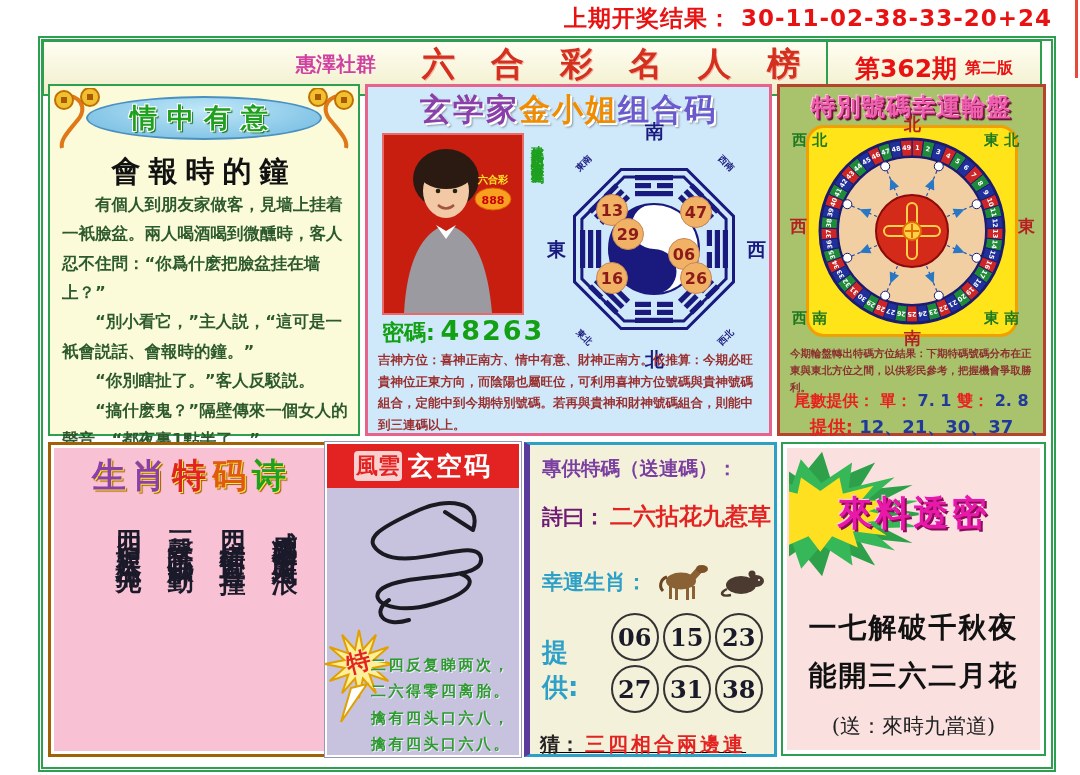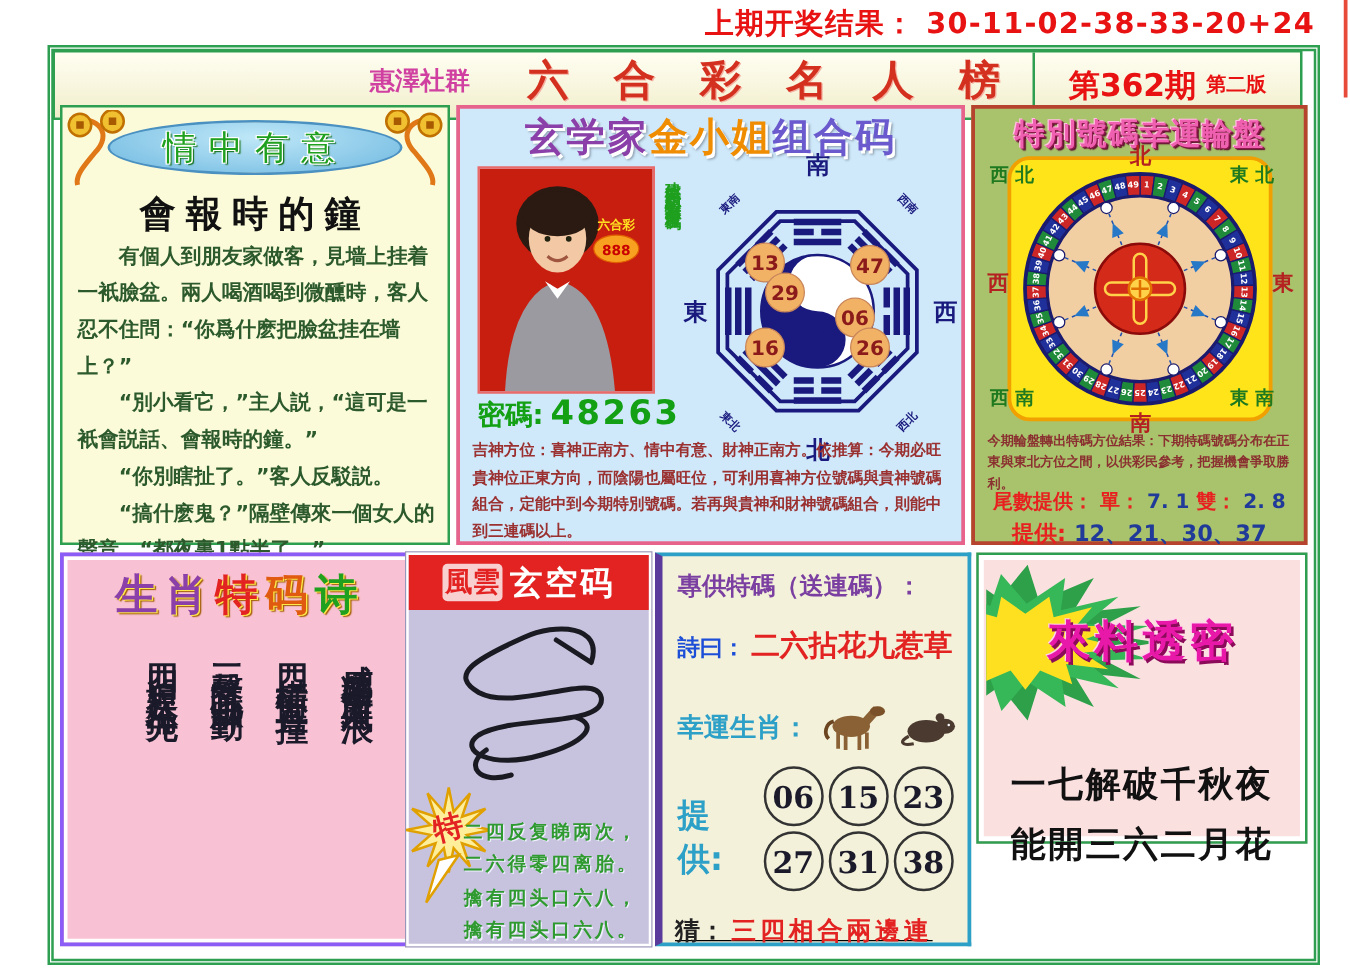--- a/index.html
+++ b/index.html
@@ -26,35 +26,35 @@
   .issue-cell{position:absolute;right:0;top:0;bottom:0;width:212px;border-left:2px solid #2e9e50;
               display:flex;align-items:center;justify-content:center;gap:8px;}
   .issue{color:#e81212;font-weight:bold;font-size:25px;}
   .edition{color:#e81212;font-size:16px;font-weight:bold;}
 
   
   .panel{position:absolute;box-sizing:border-box;}
   .p-story{left:48px;top:84px;width:312px;height:352px;background:#fbfbda;border:2px solid #2e9e50;}
   .p-combo{left:365px;top:84px;width:407px;height:352px;background:#cfe9fa;border:3px solid #e8638c;}
   .p-wheel{left:777px;top:84px;width:269px;height:352px;background:#a9c36c;border:3px solid #b5432e;}
-  .p-poem{left:48px;top:442px;width:288px;height:315px;background:#f9c2d4;border:3px solid #8b5cf6;
+  .p-poem{left:48px;top:442px;width:288px;height:315px;background:#f9c2d4;border:3px solid #a16207;
           box-shadow:inset 0 0 0 3px #fff;}
   .p-xuan{left:325px;top:442px;width:196px;height:315px;background:#c7c3de;border:2px solid #fff;
           box-shadow:0 0 0 1px #9a96b8;}
   .p-spec{left:524px;top:442px;width:253px;height:315px;background:#f4f1da;border:3px solid #2da0c8;
           border-left:6px solid #5a3a9a;}
-  .p-leak{left:781px;top:442px;width:265px;height:233px;background:#fbe0e0;border:2px solid #2e9e50;
+  .p-leak{left:781px;top:442px;width:265px;height:314px;background:#fbe0e0;border:2px solid #2e9e50;
           box-shadow:inset 0 0 0 4px #fff;}
 
   
   .story-deco{position:absolute;left:0;top:2px;width:100%;height:62px;}
   .story-banner{position:absolute;left:50%;top:10px;transform:translateX(-50%);
       width:232px;height:40px;background:radial-gradient(ellipse at 50% 30%,#bfe8f8,#6fb8e0);
       border-radius:50%;border:2px solid #4a90c0;display:flex;align-items:center;justify-content:center;}
-  .story-banner span{color:#1fa01f;font-weight:normal;font-size:27px;letter-spacing:10px;
+  .story-banner span{color:#1fa01f;font-weight:bold;font-size:27px;letter-spacing:10px;
       font-family:"DejaVu Serif",serif;
       text-shadow:1px 1px 0 #fff,-1px -1px 0 #fff,1px -1px 0 #fff,-1px 1px 0 #fff,2px 2px 1px #0a6a0a;}
   .story-title{position:absolute;left:0;right:0;top:66px;text-align:center;color:#111;
       font-weight:bold;font-size:29px;letter-spacing:8px;font-family:"DejaVu Serif",serif;}
   .story-body{position:absolute;left:12px;right:10px;top:104px;color:#2d5a2d;font-size:16.5px;
       line-height:1.78;font-weight:bold;}
   .story-body p{margin:0;text-indent:2em;}
 
   
   .combo-header{position:absolute;left:0;right:0;top:2px;text-align:center;font-weight:bold;
@@ -107,21 +107,21 @@
       border-radius:4px;padding:0 2px;margin-right:2px;}
   .xuan-header .xk{color:#fff;font-weight:bold;font-size:26px;letter-spacing:2px;}
   .scribble{position:absolute;left:22px;top:52px;}
   .xuan-lines{position:absolute;left:44px;top:208px;color:#2f9a2f;font-weight:bold;font-size:15px;
       line-height:1.75;letter-spacing:2.5px;text-shadow:1px 1px 0 #eef;}
   .xuan-star{position:absolute;left:-6px;top:182px;}
 
   
   .spec-title{position:absolute;left:12px;top:10px;color:#7a3fa0;font-weight:bold;font-size:19.5px;}
   .spec-poem{position:absolute;left:12px;top:56px;white-space:nowrap;}
-  .spec-poem .lab{color:#1d4ed8;font-weight:bold;font-size:18px;}
+  .spec-poem .lab{color:#701a75;font-weight:bold;font-size:21px;}
   .spec-poem .txt{color:#e32222;font-weight:bold;font-size:23px;}
   .spec-zodiac{position:absolute;left:12px;top:118px;display:flex;align-items:center;gap:10px;justify-content:flex-end;}
   .spec-zodiac .lab{color:#2da0c8;font-weight:bold;font-size:21px;}
   .spec-prov{position:absolute;left:12px;top:168px;display:flex;gap:8px;}
   .spec-prov .lab{color:#2da0c8;font-weight:bold;font-size:26px;margin-top:22px;}
   .circles{display:flex;flex-wrap:wrap;width:168px;gap:4px;}
   .num-circle{width:48px;height:48px;border-radius:50%;border:2.5px solid #333;color:#1a1a2a;
       font-size:24px;font-weight:bold;display:flex;align-items:center;justify-content:center;
       font-family:"DejaVu Serif",serif;box-sizing:border-box;}
   .spec-guess{position:absolute;left:10px;top:286px;white-space:nowrap;text-decoration:underline;}
@@ -543,15 +543,16 @@
         <polygon id="leak-star-green" fill="#2ea04a" points="137.2,64 83.4,72.4 123.6,93.1 68.7,87.4 86.1,115.6 42.3,97 33.1,126.3 10.8,99 -23.3,122.6 -19.1,93 -69.8,105.6 -40.3,80.4 -96.3,79 -47.8,64 -96.3,49 -40.3,47.6 -69.8,22.4 -19.1,35 -23.3,5.4 10.8,29 33.1,1.7 42.3,31 86.1,12.4 68.7,40.6 123.6,34.9 83.4,55.6"></polygon>
         <polygon id="leak-star-green2" fill="#37b858" points="129.9,77.1 79.2,78.5 106.0,100.5 59.8,89.7 63.5,115.6 32.5,95 12.2,118.8 3.4,93.3 -36.2,109.5 -20.7,84.8 -70.5,89.7 -34.4,71.5 -83.0,64.1 -34.4,56.6 -70.7,38.4 -20.9,43.3 -36.5,18.6 3.2,34.8 11.8,9.2 32.3,32.9 63.1,12.4 59.7,38.2 105.7,27.3 79.1,49.4 129.8,50.7 86.2,63.9"></polygon>
         <polygon id="leak-star-yellow" fill="#ffe020" points="111.2,68.5 77.1,72.1 97.6,85.4 63.8,81.2 68.8,97.4 43.1,86.3 31.3,101.7 19.5,86.3 -6.2,97.4 -1.3,81.2 -34.9,85.5 -14.6,72.2 -48.7,68.6 -17.3,61.3 -44.1,50.7 -9.1,51 -22.2,35.8 8.5,43.7 12.0,27.4 31.3,41 50.4,27.4 53.9,43.7 84.6,35.7 71.6,50.9 106.4,50.6 79.8,61.2"></polygon>
       </svg>
     </div>
     <div class="leak-star-text">來料透密</div>
     <div class="leak-poem">
         <div>一七解破千秋夜</div>
         <div>能開三六二月花</div>
       </div>
+    <div class="leak-gift">(送：來時九當道)</div>
   </div>
 
 </div>
 
 </body></html>

